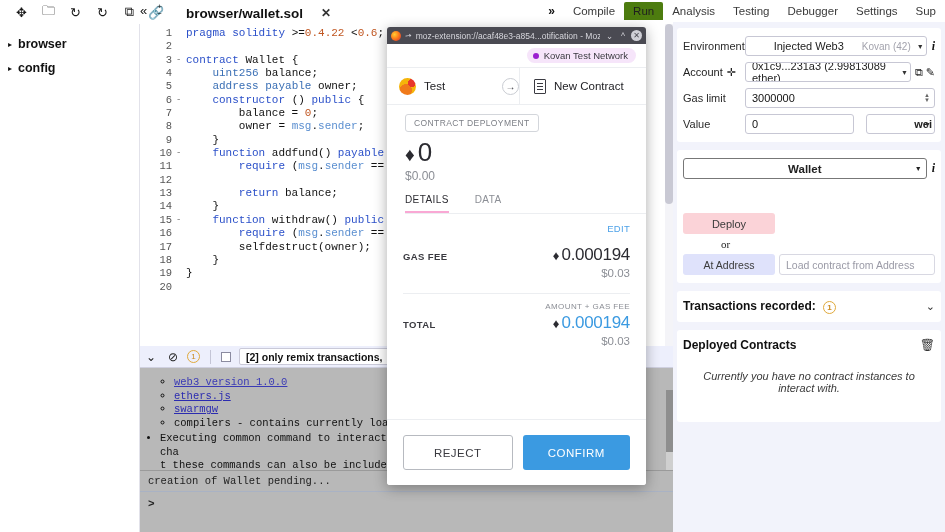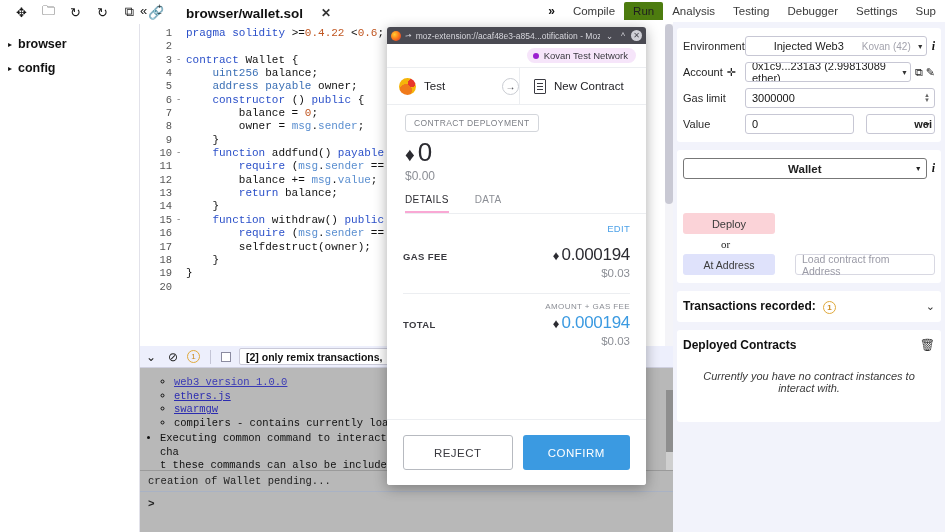--- a/index.html
+++ b/index.html
@@ -162,21 +162,21 @@
     width: 92px; height: 21px; background: #fbd3d8; border: none; border-radius: 3px;
     font-size: 11px; color: #3b3b3b; cursor: pointer; font-family: "Liberation Sans", sans-serif; margin-top: 25px;
   }
   .or-txt { font-size: 11px; color: #222; margin: 4px 0 4px 38px; font-family: Liberation Serif, serif; }
   .ataddr-row { display: flex; align-items: center; }
   .ataddr-btn {
     width: 92px; height: 21px; background: #dfe2fb; border: none; border-radius: 3px;
     font-size: 10.5px; color: #3b3b3b; cursor: pointer; font-family: "Liberation Sans", sans-serif;
   }
   .ataddr-inp {
-    flex: 1; height: 21px; border: 1px solid #d8d8e2; border-radius: 3px; margin-left: 20px;
+    flex: 1; height: 21px; border: 1px solid #d8d8e2; border-radius: 3px; margin-left: 4px;
     display: flex; align-items: center; padding: 0 6px; font-size: 10.5px; color: #9a9aa6; background:#fff; cursor: text;
   }
   .card-row-head { display: flex; align-items: center; justify-content: space-between; }
   .ch-title { font-size: 12px; font-weight: bold; color: #111; }
   .tx-count {
     width: 13px; height: 13px; border-radius: 50%; border: 1px solid #e0a93b; color: #c98a20;
     font-size: 8px; display: inline-flex; align-items: center; justify-content: center; margin-left: 4px;
   }
   .chev-d { font-size: 11px; color: #333; cursor: pointer; }
   .trash { font-size: 12px; color: #333; cursor: pointer; }
@@ -328,21 +328,21 @@
         <div class="cline"><span class="gutter">2</span><span class="fold"></span><span></span></div>
         <div class="cline"><span class="gutter">3</span><span class="fold">-</span><span><span class="kw">contract </span><span class="ctext">Wallet</span><span class="pun"> {</span></span></div>
         <div class="cline"><span class="gutter">4</span><span class="fold"></span><span><span class="pun">    </span><span class="typ">uint256</span><span class="ctext"> balance;</span></span></div>
         <div class="cline"><span class="gutter">5</span><span class="fold"></span><span><span class="pun">    </span><span class="typ">address</span><span class="ctext"> </span><span class="typ">payable</span><span class="ctext"> owner;</span></span></div>
         <div class="cline"><span class="gutter">6</span><span class="fold">-</span><span><span class="pun">    </span><span class="kw">constructor</span><span class="ctext"> () </span><span class="kw">public</span><span class="pun"> {</span></span></div>
         <div class="cline"><span class="gutter">7</span><span class="fold"></span><span><span class="ctext">        balance = </span><span class="num">0</span><span class="pun">;</span></span></div>
         <div class="cline"><span class="gutter">8</span><span class="fold"></span><span><span class="ctext">        owner = </span><span class="glob">msg</span><span class="pun">.</span><span class="glob">sender</span><span class="pun">;</span></span></div>
         <div class="cline"><span class="gutter">9</span><span class="fold"></span><span><span class="pun">    }</span></span></div>
         <div class="cline"><span class="gutter">10</span><span class="fold">-</span><span><span class="pun">    </span><span class="kw">function</span><span class="ctext"> addfund() </span><span class="kw">payable public</span><span class="ctext"> retur</span></span></div>
         <div class="cline"><span class="gutter">11</span><span class="fold"></span><span><span class="pun">        </span><span class="kw">require</span><span class="pun"> (</span><span class="glob">msg</span><span class="pun">.</span><span class="glob">sender</span><span class="ctext"> == owner);</span></span></div>
-        <div class="cline"><span class="gutter">12</span><span class="fold"></span><span><span class="ctext">        balance += </span><span class="glob">msg</span><span class="pun">.</span><span class="glob">value</span><span class="pun">;</span></span></div>
+        <div class="cline"><span class="gutter">12</span><span class="fold"></span></div>
         <div class="cline"><span class="gutter">13</span><span class="fold"></span><span><span class="pun">        </span><span class="kw">return</span><span class="ctext"> balance;</span></span></div>
         <div class="cline"><span class="gutter">14</span><span class="fold"></span><span><span class="pun">    }</span></span></div>
         <div class="cline"><span class="gutter">15</span><span class="fold">-</span><span><span class="pun">    </span><span class="kw">function</span><span class="ctext"> withdraw() </span><span class="kw">public</span><span class="pun"> {</span></span></div>
         <div class="cline"><span class="gutter">16</span><span class="fold"></span><span><span class="pun">        </span><span class="kw">require</span><span class="pun"> (</span><span class="glob">msg</span><span class="pun">.</span><span class="glob">sender</span><span class="ctext"> == owner);</span></span></div>
         <div class="cline"><span class="gutter">17</span><span class="fold"></span><span><span class="ctext">        selfdestruct(owner);</span></span></div>
         <div class="cline"><span class="gutter">18</span><span class="fold"></span><span><span class="pun">    }</span></span></div>
         <div class="cline"><span class="gutter">19</span><span class="fold"></span><span><span class="pun">}</span></span></div>
         <div class="cline"><span class="gutter">20</span><span class="fold"></span><span></span></div>
       </div>
     <div class="editor-scroll-v">

